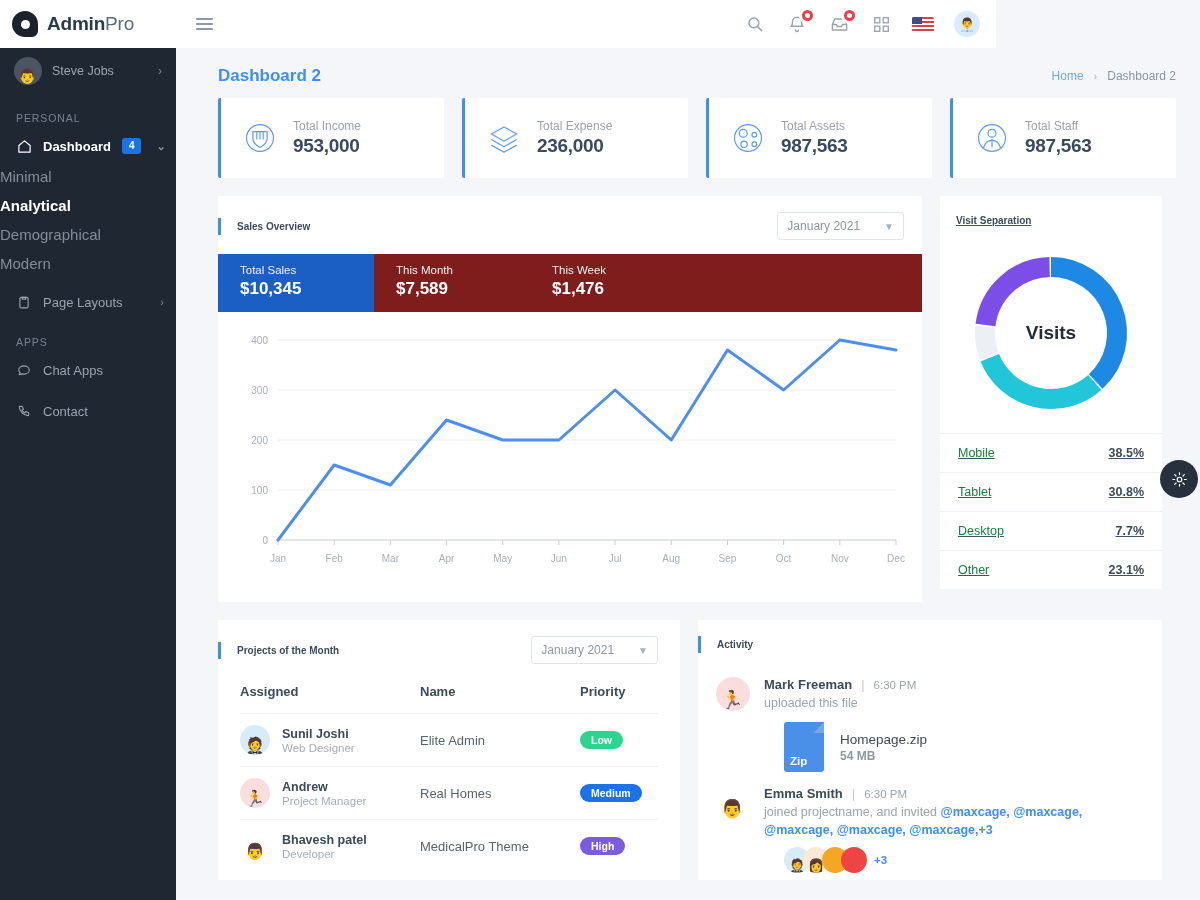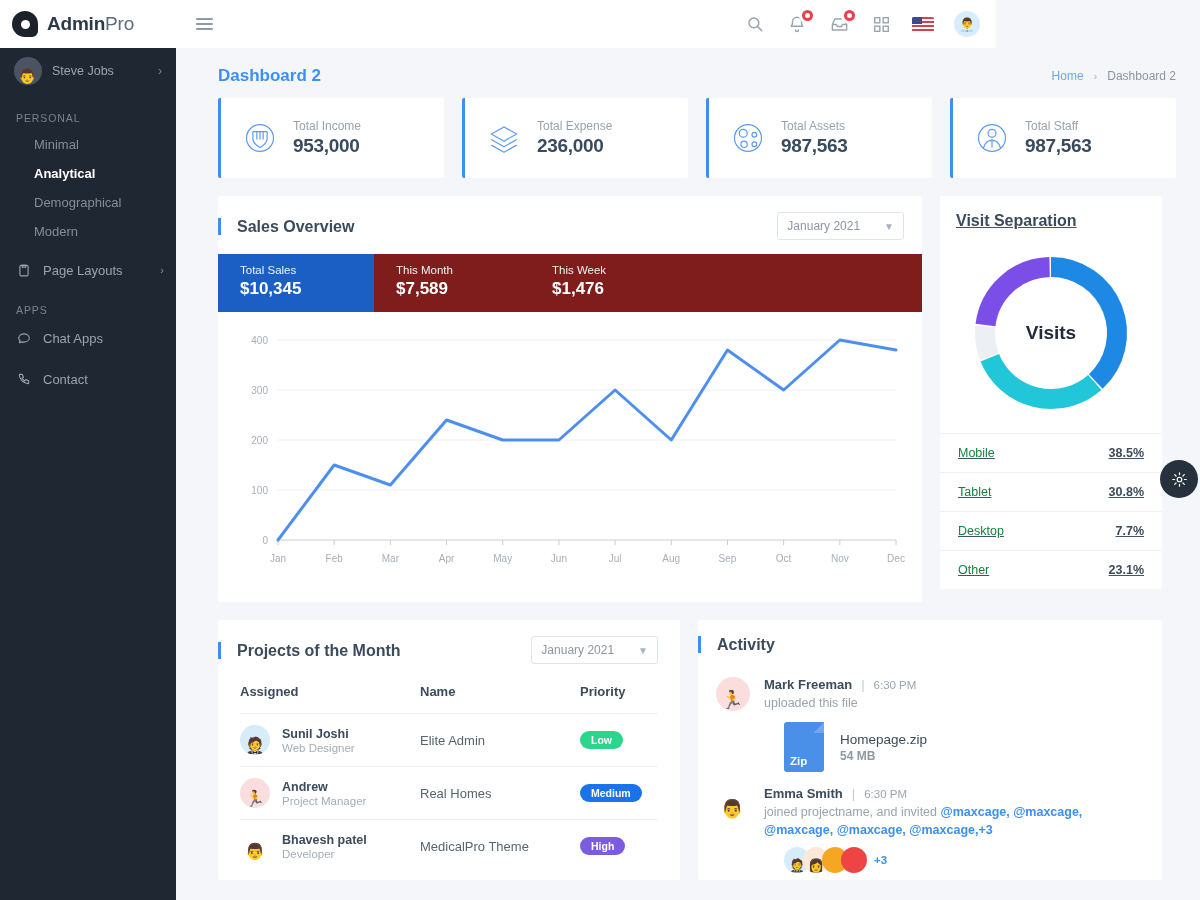--- a/index.html
+++ b/index.html
@@ -66,21 +66,21 @@
   }
   .side-item.active { color: #ffffff; font-weight: 700; }
   .side-item .ic { width: 16px; height: 16px; flex: none; display: flex; align-items: center; justify-content: center; }
   .side-item .lbl { flex: 1; }
   .side-badge {
     background: #1a73e8; color: #fff; font-size: 10px; font-weight: 700; border-radius: 3px;
     padding: 1px 7px; line-height: 14px; margin-right: 4px;
   }
   .side-item .arr { color: #8a939e; font-size: 11px; }
   .sub-item {
-    height: 29px; display: flex; align-items: center; padding-left: 34px; font-size: 13px;
+    height: 29px; display: flex; align-items: center; font-size: 15px;
     color: #848d98; cursor: pointer;
   }
   .sub-item.active { color: #ffffff; font-weight: 700; }
 
   
   .page { position: absolute; top: 48px; left: 176px; width: 1024px; height: 852px; overflow: hidden; }
   .page-head { display: flex; align-items: center; padding: 18px 24px 12px 42px; }
   .page-title { font-size: 17px; font-weight: 700; color: #3f8ef2; }
   .crumbs { margin-left: auto; display: flex; align-items: center; gap: 10px; font-size: 12px; }
   .crumbs .c-link { color: #6fa8e8; cursor: pointer; }
@@ -95,21 +95,21 @@
     padding-left: 20px; border-left: 3px solid #3f8ef2; border-radius: 2px;
   }
   .stat .ic { width: 38px; height: 38px; flex: none; color: #5b9bf0; }
   .stat .lb { font-size: 12px; color: #99a3ad; margin-bottom: 2px; }
   .stat .vl { font-size: 19px; font-weight: 700; color: #394b5e; letter-spacing: -.3px; }
 
   
   .panel { background: #fff; border-radius: 2px; }
   .panel-head { display: flex; align-items: center; padding: 16px 18px 14px 0; }
   .panel-title {
-    font-size: 16px; font-weight: 600; color: #3c4b5b; padding-left: 16px;
+    font-size: 10px; font-weight: 600; color: #3c4b5b; padding-left: 16px;
     border-left: 3px solid #3f8ef2; line-height: 17px;
   }
   .select {
     margin-left: auto; border: 1px solid #dfe5ec; border-radius: 3px; height: 28px; min-width: 105px;
     display: flex; align-items: center; justify-content: space-between; padding: 0 9px;
     font-size: 12px; color: #8b96a2; cursor: pointer; gap: 24px; text-align: center;
   }
   .select .cv { font-size: 10px; color: #a9b3bd; }
 
   .sales-strip { display: flex; height: 58px; background: #7f1d1d; color: #fff; }
@@ -248,20 +248,30 @@
 <div class="sidebar">
 
   <div class="side-user">
     <span class="av">👨</span>
     <span class="nm">Steve Jobs</span>
     <span class="chev">›</span>
   </div>
 
   <div class="side-section">PERSONAL</div>
 
+  <div class="side-item active">
+    <span class="ic">
+      <svg width="15" height="15" viewBox="0 0 24 24" fill="none" stroke="#ffffff" stroke-width="1.9">
+        <path d="M3 10.5L12 3l9 7.5V21H3z" stroke-linejoin="round"></path>
+      </svg>
+    </span>
+    <span class="lbl">Dashboard</span>
+    <span class="side-badge">4</span>
+    <span class="arr">⌄</span>
+  </div>
 
   <div class="sub-item">
     <span>Minimal</span>
   </div>
   <div class="sub-item active">
     <span>Analytical</span>
   </div>
   <div class="sub-item">
     <span>Demographical</span>
   </div>

